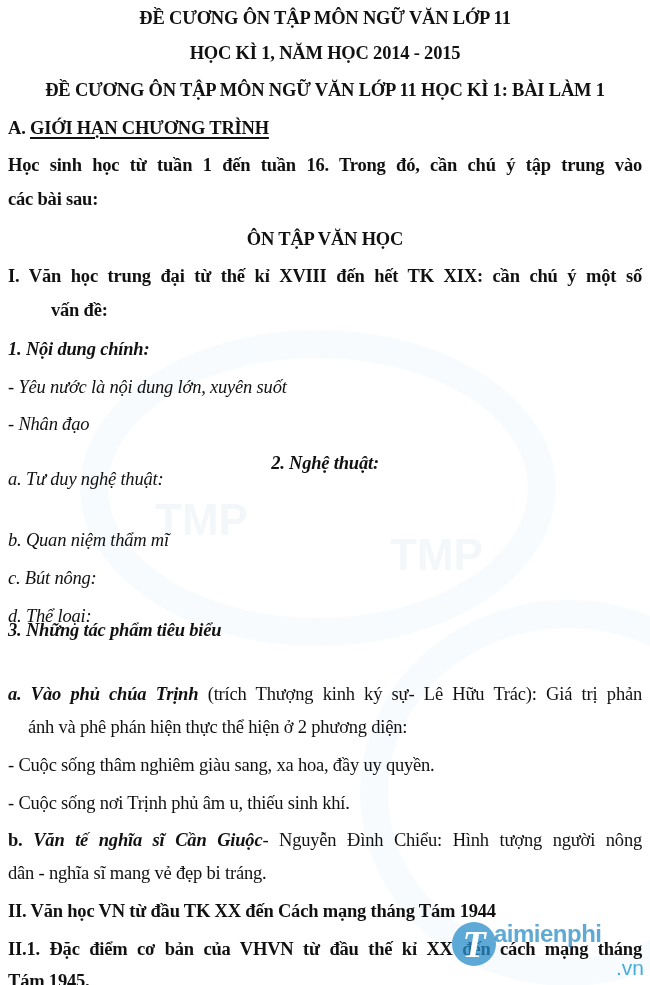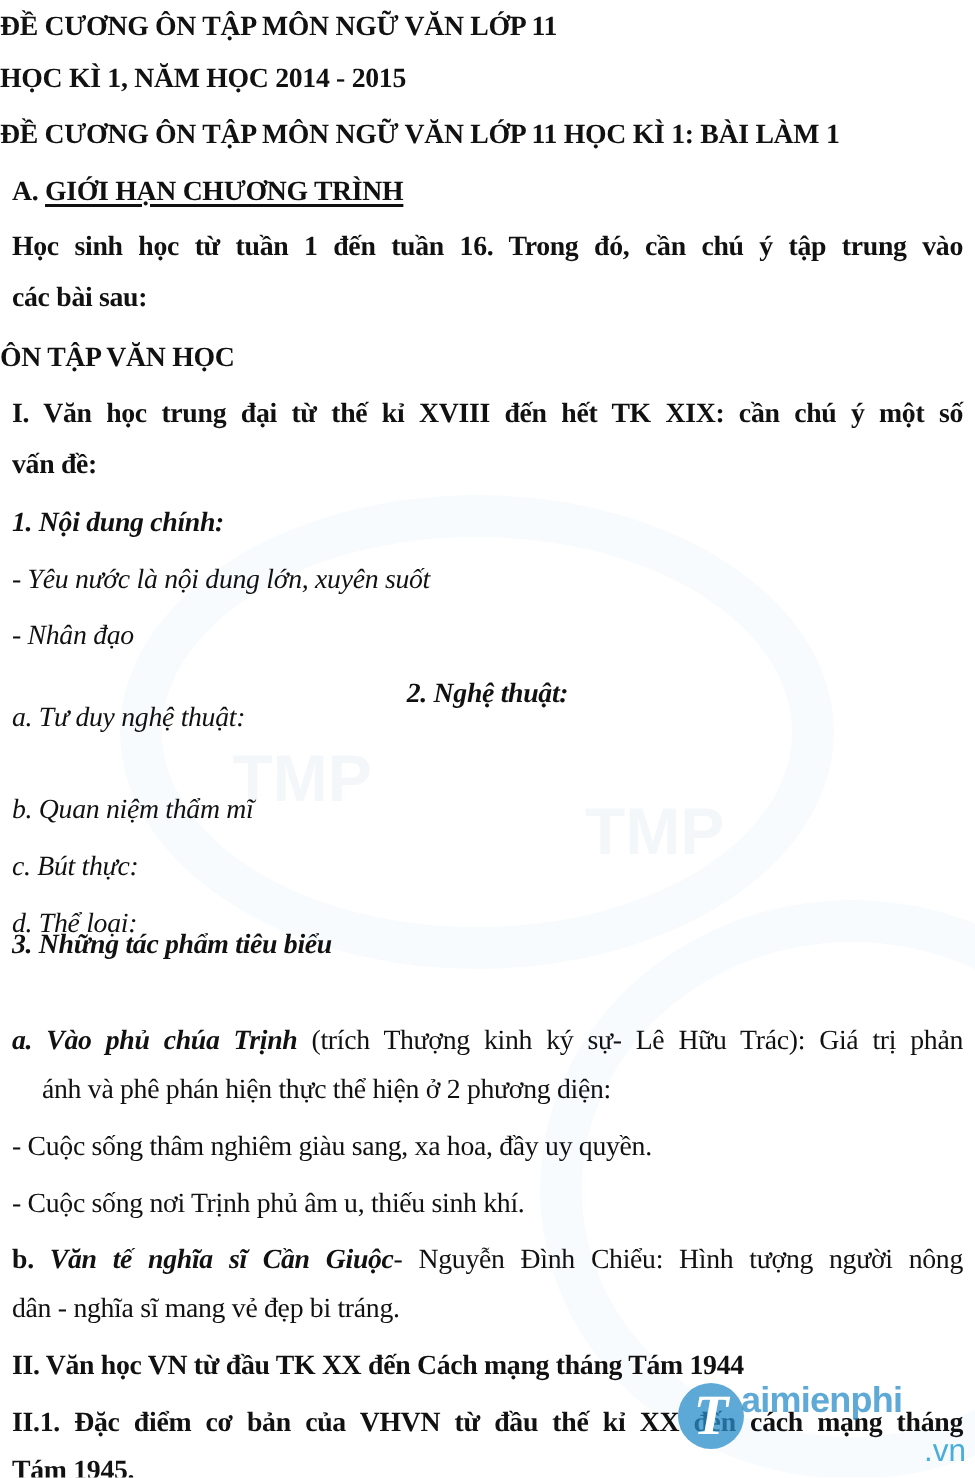--- a/index.html
+++ b/index.html
@@ -18,21 +18,21 @@
     .wm-arc {
       position: absolute; border-radius: 50%;
       border: 28px solid rgba(200, 220, 235, 0.12);
       pointer-events: none;
     }
     .line {
       position: absolute; left: 8px; right: 8px;
       font-size: 18.5px; line-height: 22px; white-space: nowrap;
       letter-spacing: -0.2px;
     }
-    .center { text-align: left; left: 0; right: 0; }
+    .center { text-align: center; left: 0; right: 0; }
     .b { font-weight: bold; }
     .i { font-style: italic; }
     .u { text-decoration: underline; text-decoration-thickness: 1.5px; text-underline-offset: 3px; text-align: right; }
     .just { text-align: justify; text-align-last: justify; }
     .logo {
       position: absolute; left: 452px; top: 920px; width: 198px; height: 65px;
       pointer-events: none;
     }
     .logo-t {
       position: absolute; left: 0; top: 2px; width: 44px; height: 44px; border-radius: 50%;
@@ -65,30 +65,30 @@
 
 <div class="line b" style="top:117px;">
   <span>A. </span><span class="u">GIỚI HẠN CHƯƠNG TRÌNH</span>
 </div>
 <div class="line b just" style="top:154px;">Học sinh học từ tuần 1 đến tuần 16. Trong đó, cần chú ý tập trung vào</div>
 <div class="line b" style="top:188px;">các bài sau:</div>
 
 <div class="line center b" style="top:228px;">ÔN TẬP VĂN HỌC</div>
 
 <div class="line b just" style="top:265px;">I. Văn học trung đại từ thế kỉ XVIII đến hết TK XIX: cần chú ý một số</div>
-<div class="line b" style="top:299px;">vấn đề:</div>
+<div class="line b" style="top:299px;margin-left:43px;">vấn đề:</div>
 
 <div class="line b i" style="top:338px;">1. Nội dung chính:</div>
 <div class="line i" style="top:376px;">- Yêu nước là nội dung lớn, xuyên suốt</div>
 <div class="line i" style="top:413px;">- Nhân đạo</div>
 
 <div class="line b i" style="top:452px;text-align:center;">2. Nghệ thuật:</div>
 <div class="line i" style="top:468px;">a. Tư duy nghệ thuật:</div>
 <div class="line i" style="top:529px;">b.  Quan niệm thẩm mĩ</div>
-<div class="line i" style="top:567px;">c. Bút thực:</div>
+<div class="line i" style="top:567px;">c. Bút nông:</div>
 <div class="line i" style="top:605px;">d. Thể loại:</div>
 
 <div class="line b i" style="top:619px;">3. Những tác phẩm tiêu biểu</div>
 
 <div class="line just" style="top:683px;">
   <span class="b i">a. Vào phủ chúa Trịnh</span><span> (trích Thượng kinh ký sự- Lê Hữu Trác): Giá trị phản</span>
 </div>
 <div class="line" style="top:716px;margin-left:20px;">ánh và phê phán hiện thực thể hiện ở 2 phương diện:</div>
 <div class="line" style="top:754px;">- Cuộc sống thâm nghiêm giàu sang, xa hoa, đầy uy quyền.</div>
 <div class="line" style="top:792px;">- Cuộc sống nơi Trịnh phủ âm u, thiếu sinh khí.</div>

